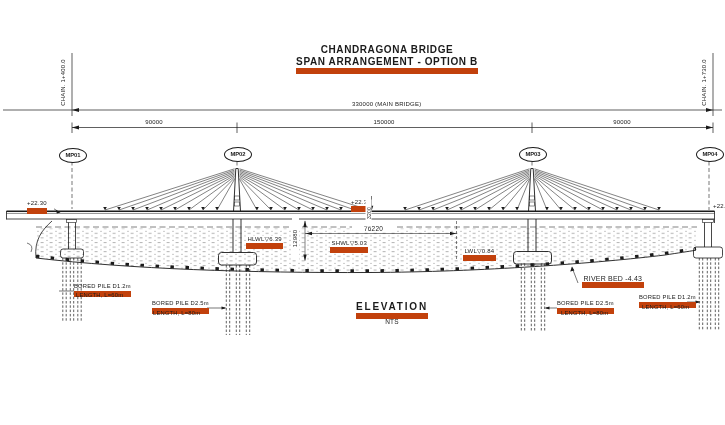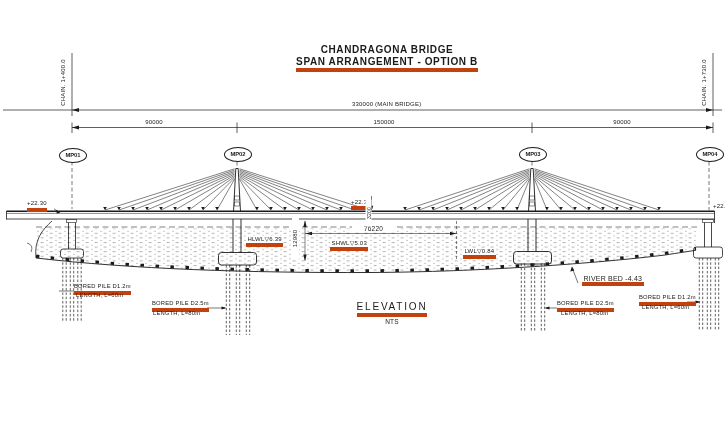--- a/index.html
+++ b/index.html
@@ -1,28 +1,28 @@
 <!DOCTYPE html>
 <html><head>
 <meta charset="utf-8">
 <style>
   html,body{margin:0;padding:0;background:#fff;}
   #canvas{position:relative;width:725px;height:425px;background:#fff;overflow:hidden;
           font-family:"Liberation Sans",sans-serif;color:#1b1b1b;}
   svg{position:absolute;left:0;top:0;}
   .lbl{position:absolute;font-size:6px;line-height:7px;letter-spacing:.2px;white-space:nowrap;color:#1b1b1b;}
-  .u{border-bottom:4px solid #c2410c;padding-bottom:.5px;}
+  .u{border-bottom:6px solid #c2410c;padding-bottom:.5px;}
   .bg{background:#fff;padding:0 1.5px;}
   .ctr{text-align:center;}
   .rot{transform:rotate(-90deg);transform-origin:center center;text-align:center;}
   .ttl{position:absolute;left:242px;width:290px;text-align:center;font-size:10px;font-weight:700;letter-spacing:.6px;}
   .ttl span{display:inline-block;}
   .ell{position:absolute;width:26px;height:13px;border:1px solid #1b1b1b;border-radius:50%;
        font-size:5.8px;line-height:13px;text-align:center;background:#fff;font-weight:600;}
-  .big{font-size:10px;font-weight:400;letter-spacing:1.8px;margin-top:25px;}
+  .big{font-size:10px;font-weight:700;letter-spacing:1.8px;margin-top:25px;}
   .rb{font-size:7px;}
   .tiny{font-size:5px;line-height:6px;}
 </style>
 </head>
 <body>
 
 <div id="canvas">
 
   <svg id="art" width="725" height="425" viewBox="0 0 725 425">
     <defs>

